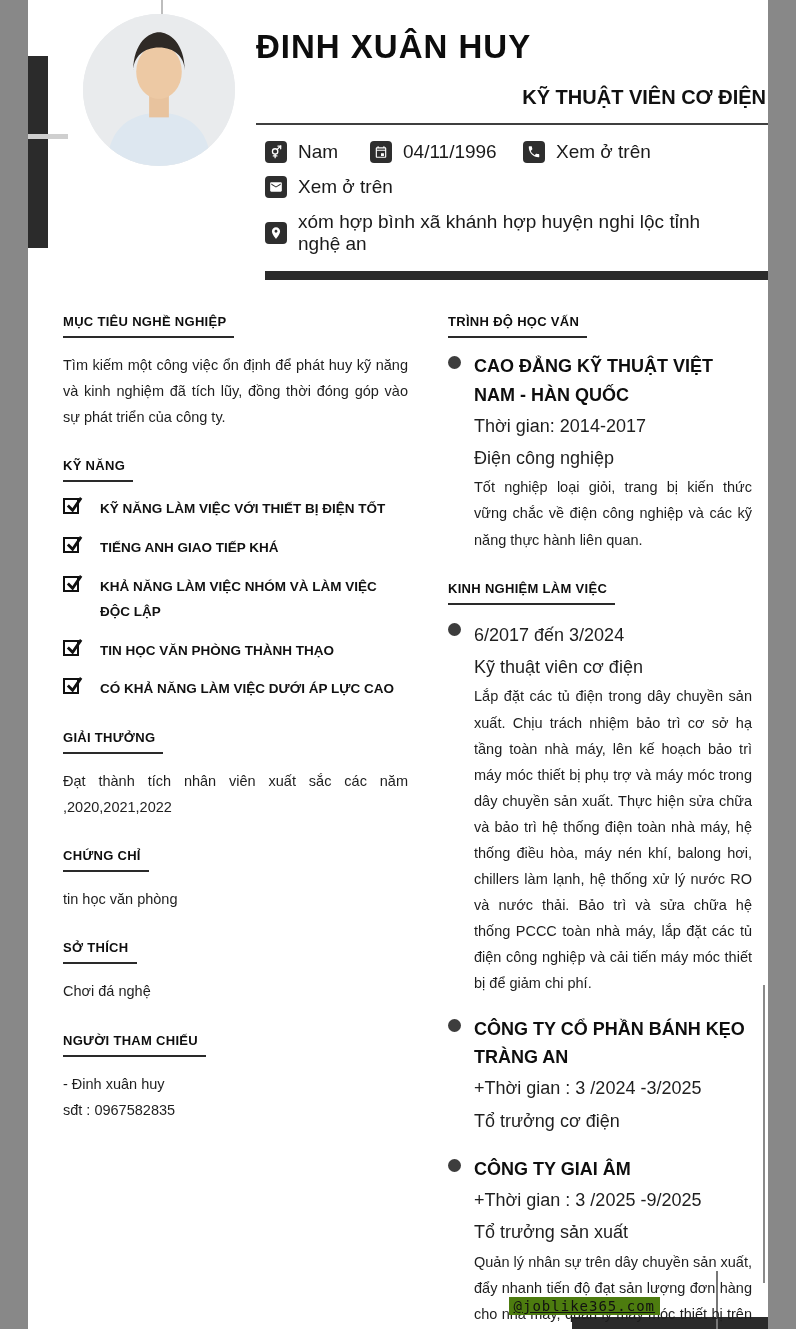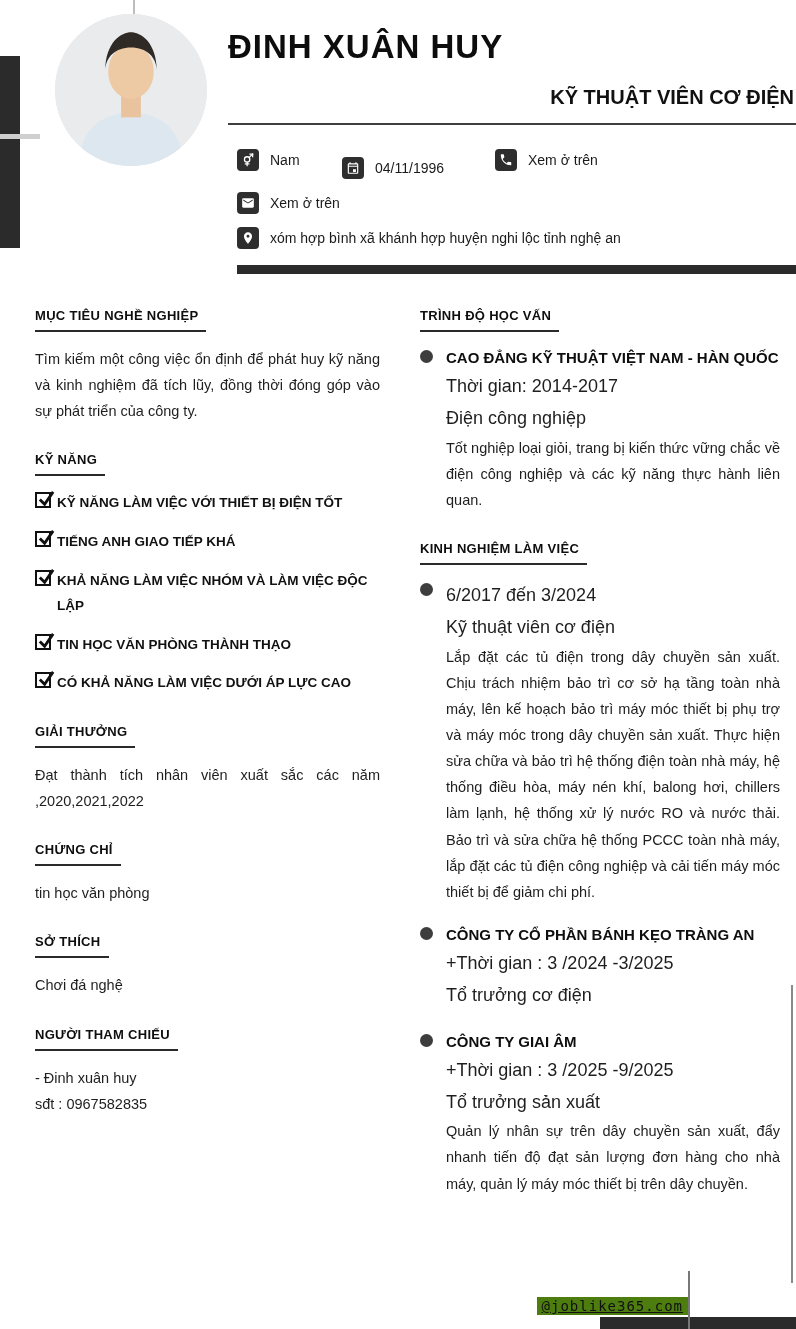--- a/index.html
+++ b/index.html
@@ -1,21 +1,21 @@
 <!DOCTYPE html>
 <html><head>
 <meta charset="utf-8">
 <style>
   * { margin: 0; padding: 0; box-sizing: border-box; }
   html, body { background: #888; }
   body { font-family: "Liberation Sans", "DejaVu Sans", sans-serif; }
 
   .page {
     position: relative;
-    width: 796px;
+    width: 740px;
     height: 1329px;
     margin: 0 auto;
     background: #ffffff;
     color: #1d1d1d;
     overflow: hidden;
   }
 
   
   .top-left-line { position: absolute; left: 133px; top: 0; width: 2px; height: 30px; background: #bdbdbd; }
   .left-accent-bar { position: absolute; left: 0; top: 56px; width: 20px; height: 192px; background: #2b2b2b; }
@@ -43,63 +43,63 @@
     font-size: 20px; font-weight: 700; text-align: right;
     color: #111; padding-right: 2px;
   }
   .header-divider { margin-top: 14px; height: 2px; background: #3f3f3f; }
 
   .contact { margin-top: 16px; margin-left: 9px; padding-bottom: 16px; border-bottom: 9px solid #2b2b2b; }
   .contact-row { display: flex; align-items: center; margin-bottom: 13px; }
   .contact-row:last-child { margin-bottom: 0; }
   .c-item { display: inline-flex; align-items: center; gap: 11px; margin-right: 40px; }
   .c-item.w1 { width: 105px; margin-right: 0; }
-  .c-item.w2 { width: 153px; margin-right: 0; margin-top: 16px; }
+  .c-item.w2 { width: 153px; margin-right: 0; }
   .c-icon {
     width: 22px; height: 22px; border-radius: 4px; background: #2e2e2e;
     display: inline-flex; align-items: center; justify-content: center; flex: 0 0 22px;
   }
   .c-icon svg { width: 14px; height: 14px; display: block; }
-  .c-text { font-size: 14px; color: #1a1a1a; }
+  .c-text { font-size: 19px; color: #1a1a1a; }
 
   
   .columns { display: flex; gap: 40px; padding: 32px 16px 0 35px; }
   .col-left { width: 345px; flex: 0 0 345px; }
   .col-right { flex: 1; min-width: 0; }
 
   .section { margin-top: 26px; }
   .section:first-child { margin-top: 0; }
   .section-heading {
     display: inline-block;
     font-size: 13px; font-weight: 800; letter-spacing: 0.3px;
     color: #0e0e0e;
     padding: 0 8px 7px 0;
     border-bottom: 2px solid #2a2a2a;
     margin-bottom: 14px;
   }
   .body-text { font-size: 14.5px; line-height: 1.8; color: #1e1e1e; text-align: justify; }
   .body-line { font-size: 14.5px; line-height: 1.8; color: #1e1e1e; }
 
   
-  .skill-item { display: flex; align-items: flex-start; gap: 6px; margin-bottom: 13px; }
+  .skill-item { display: flex; align-items: flex-start; gap: 21px; margin-bottom: 13px; }
   .checkbox {
     width: 16px; height: 16px; border: 2px solid #101010; background: #fff;
     position: relative; flex: 0 0 16px; margin-top: 2px;
   }
   .checkbox svg { position: absolute; left: 0; top: -4px; width: 19px; height: 19px; overflow: visible; }
   .skill-text { font-size: 13.5px; font-weight: 700; line-height: 1.9; color: #111; }
 
   
   .entry { position: relative; padding-left: 26px; margin-bottom: 18px; }
   .entry:last-child { margin-bottom: 0; }
   .bullet {
     position: absolute; left: 0; top: 4px;
     width: 13px; height: 13px; border-radius: 50%; background: #3d3d3d;
   }
-  .entry-title { font-size: 15px; font-weight: 800; color: #0e0e0e; line-height: 1.6; }
+  .entry-title { font-size: 18px; font-weight: 800; color: #0e0e0e; line-height: 1.6; }
   .entry-line { font-size: 18px; line-height: 1.8; color: #1e1e1e; }
   .entry-desc { font-size: 14.5px; line-height: 1.8; color: #1e1e1e; text-align: justify; }
 
   
   .footer { position: absolute; right: 108px; bottom: 14px; }
   .watermark {
     font-family: "DejaVu Sans Mono", "Liberation Mono", monospace;
     font-size: 14px; letter-spacing: 1px; color: #111;
     background: #4d7c0f; padding: 1px 5px;
     text-decoration: underline; cursor: pointer;

